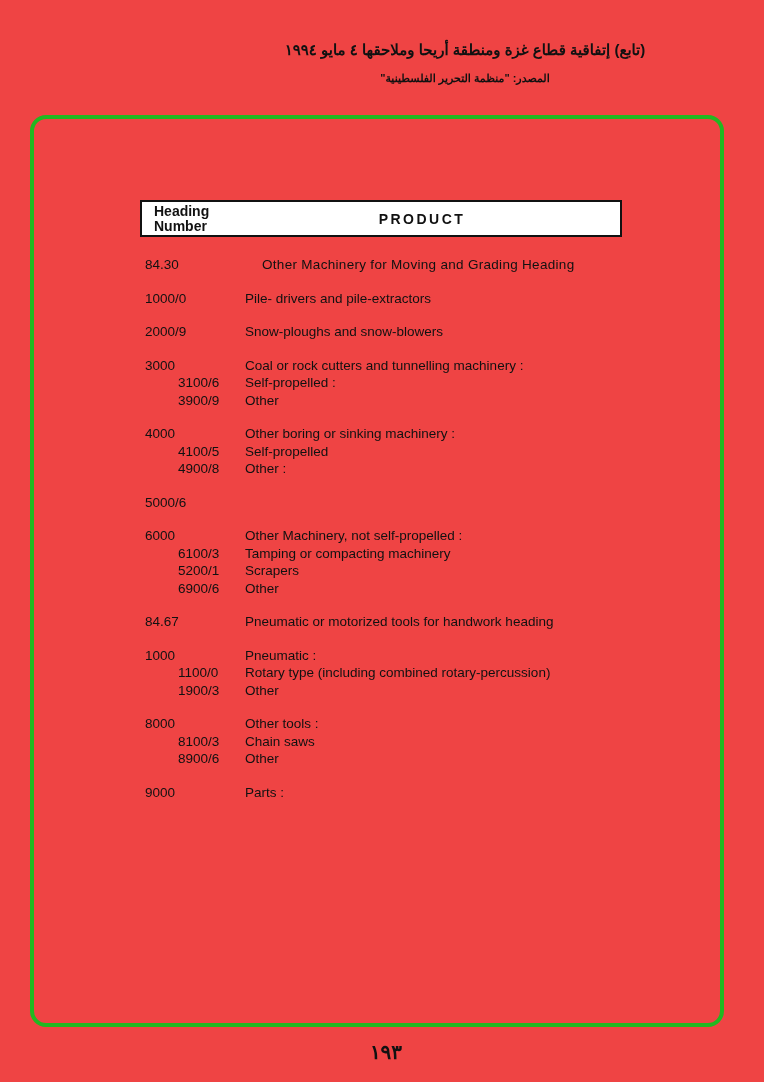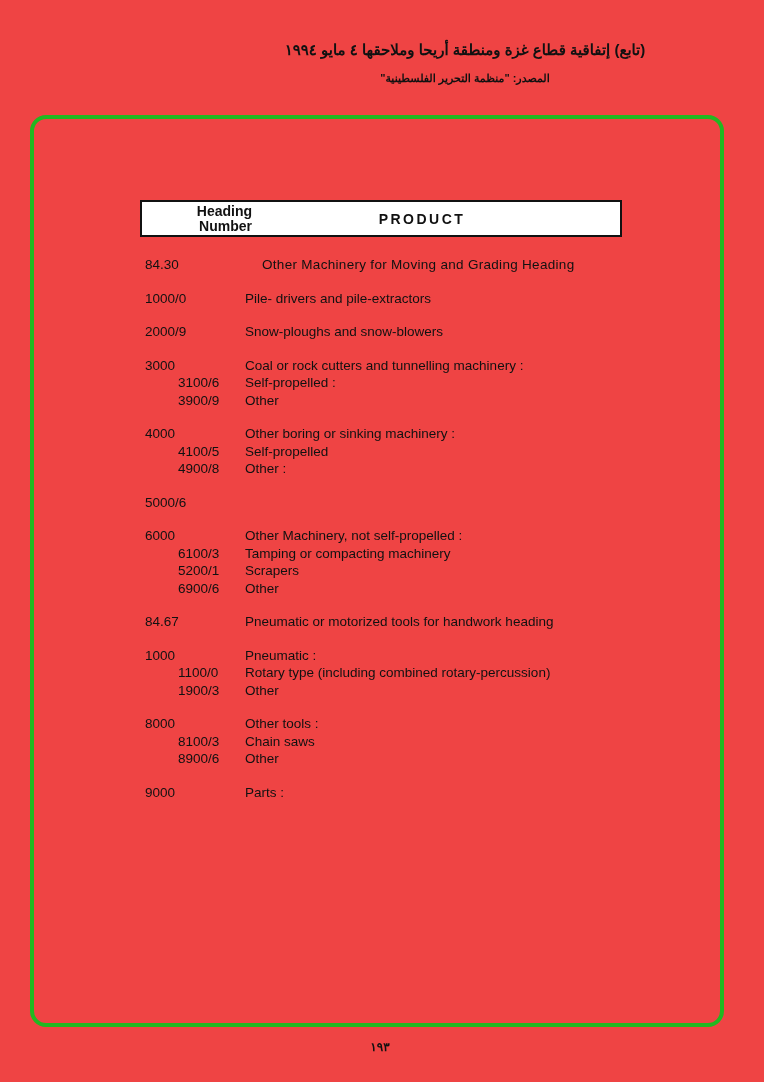--- a/index.html
+++ b/index.html
@@ -54,21 +54,20 @@
   .table-header-box {
     position: absolute;
     left: 140px;
     top: 200px;
     width: 482px;
     height: 37px;
     border: 2px solid #111;
     box-sizing: border-box;
     display: flex;
     background: #fff;
-    text-align: right;
   }
   .col-heading {
     width: 110px;
     padding: 2px 0 0 12px;
     font-weight: bold;
     font-size: 14px;
     line-height: 15px;
     white-space: pre-line;
     box-sizing: border-box;
   }
@@ -100,24 +99,24 @@
     box-sizing: border-box;
   }
   .num.indent { padding-left: 33px; }
   .text { flex: 1; }
   .text.title { margin-left: 17px; letter-spacing: 0.3px; }
 
   
   .page-number {
     position: absolute;
     top: 1040px;
-    left: 10px;
+    left: 16px;
     width: 740px;
     text-align: center;
-    font-size: 12px;
+    font-size: 20px;
     font-weight: bold;
     direction: rtl;
   }
 </style>
 </head>
 <body>
 
 <div class="page">
 
   <div class="arabic-header">

